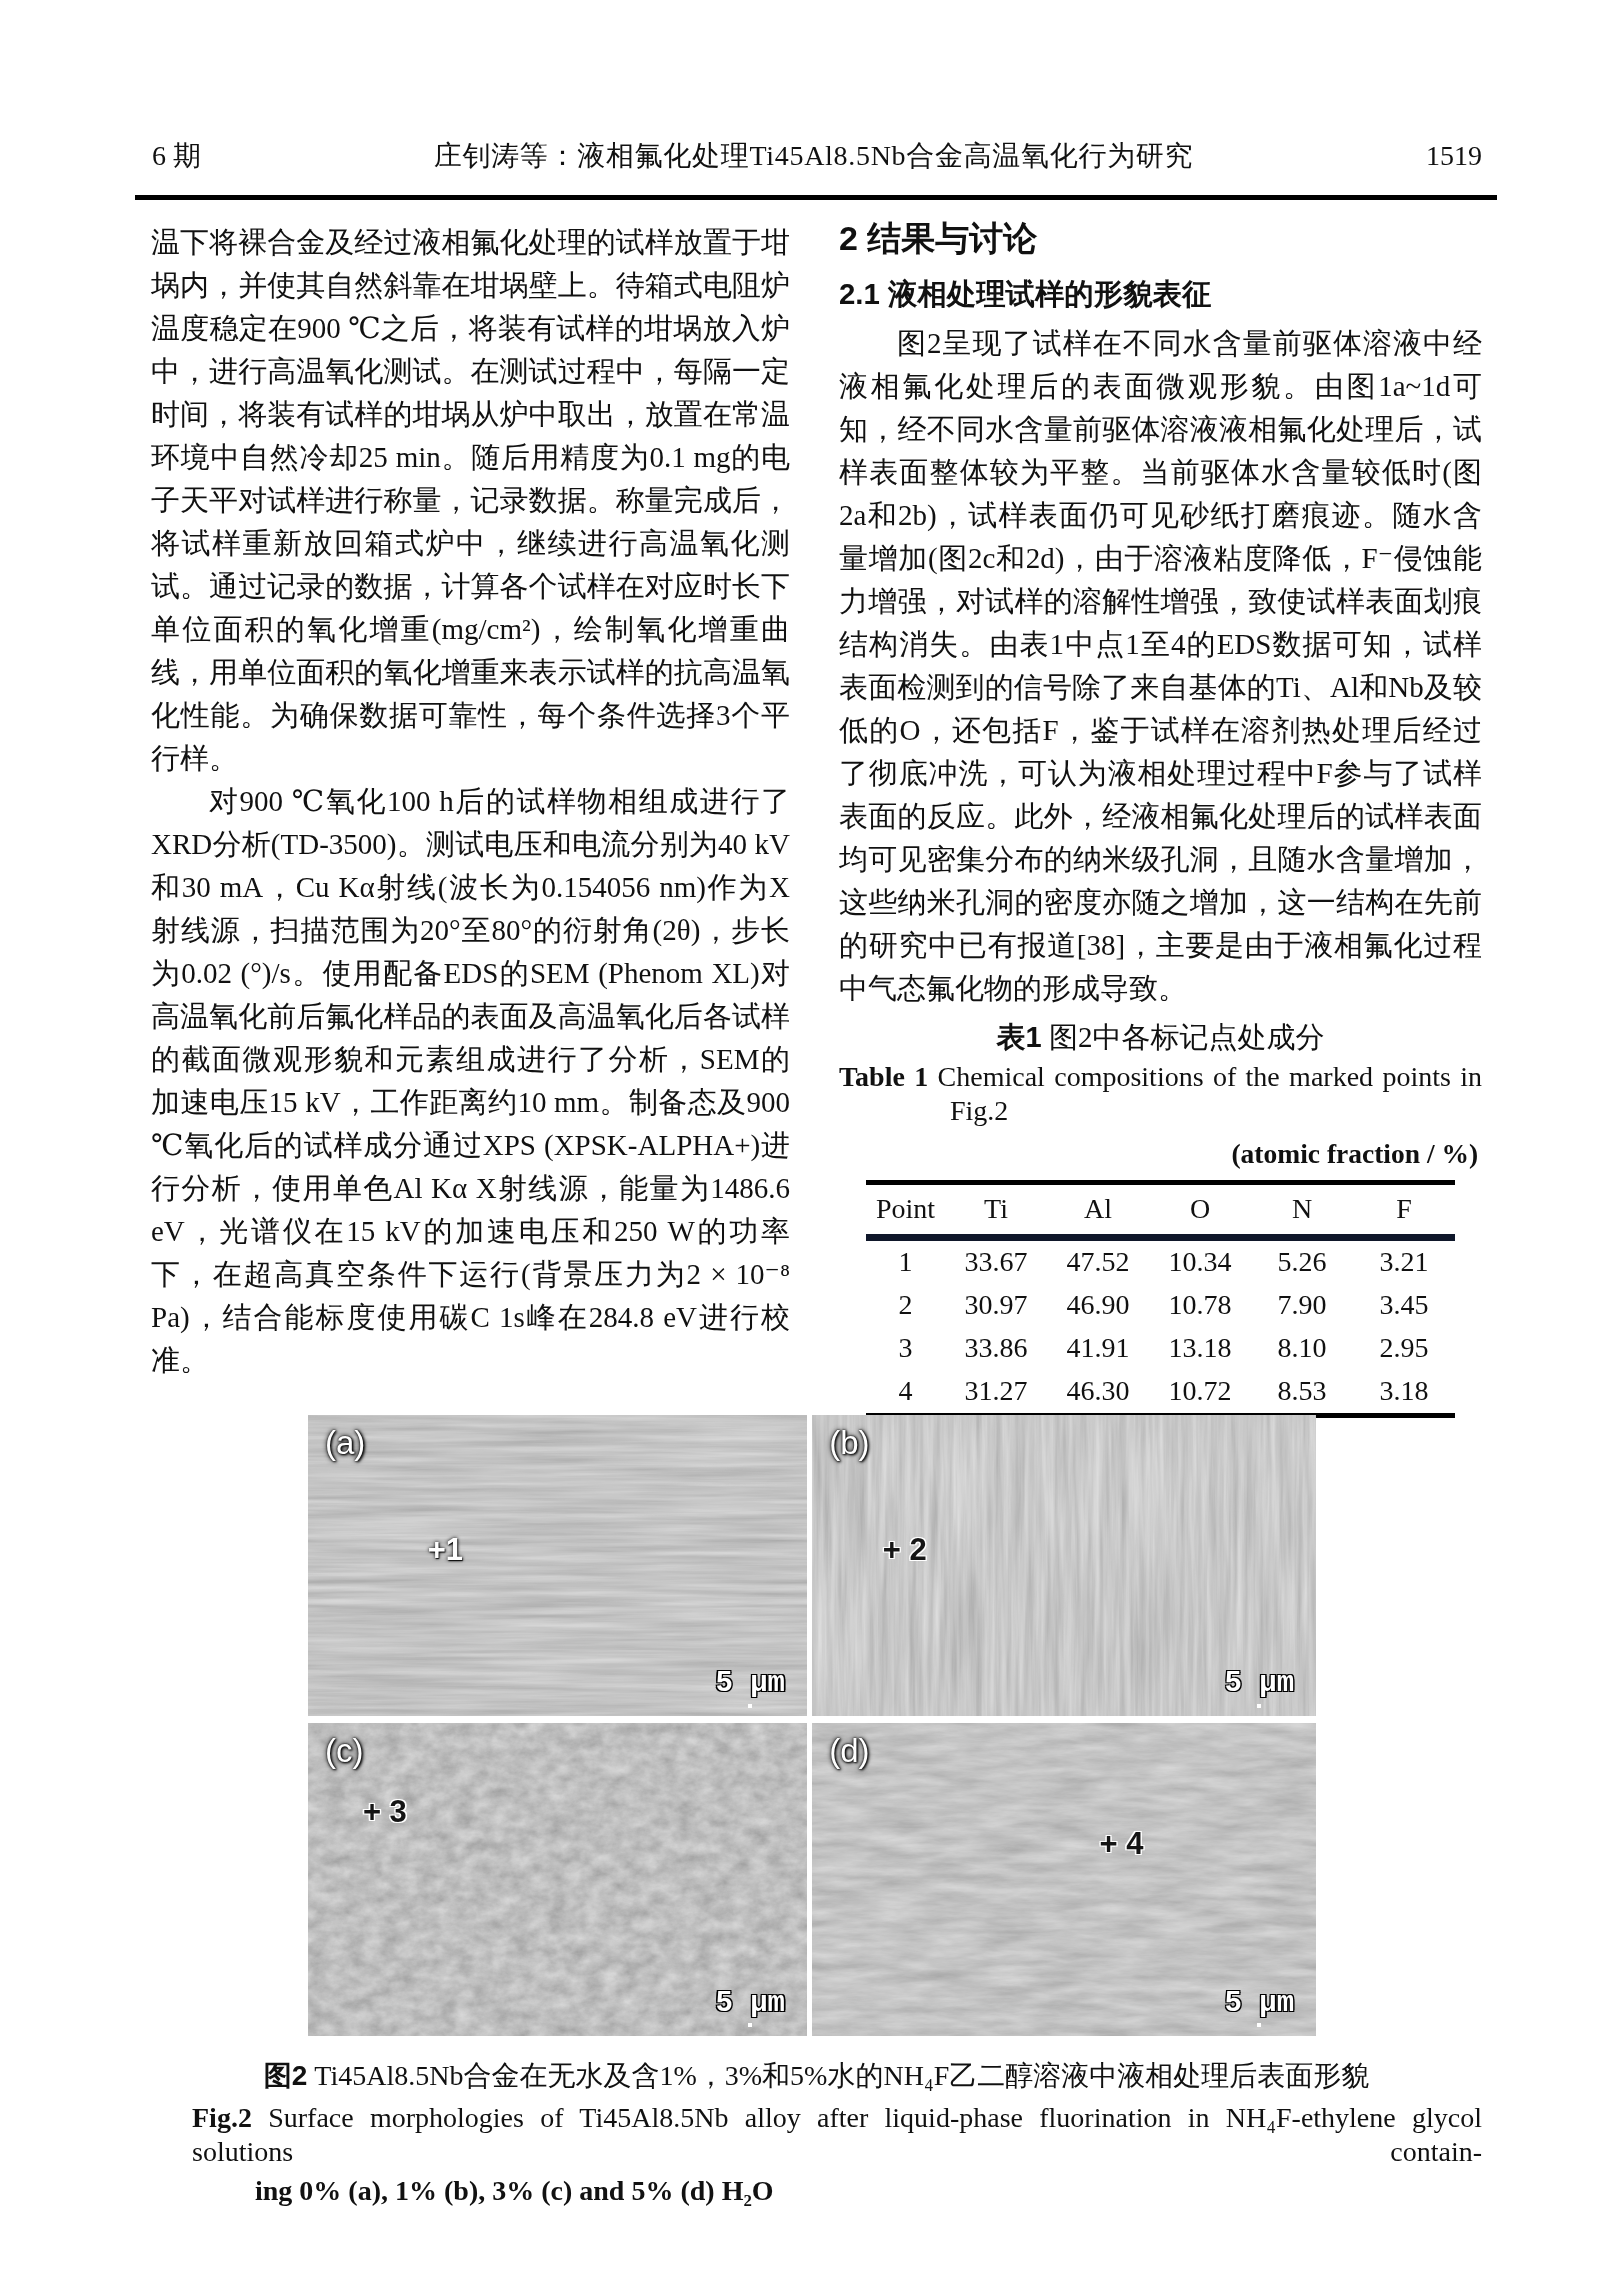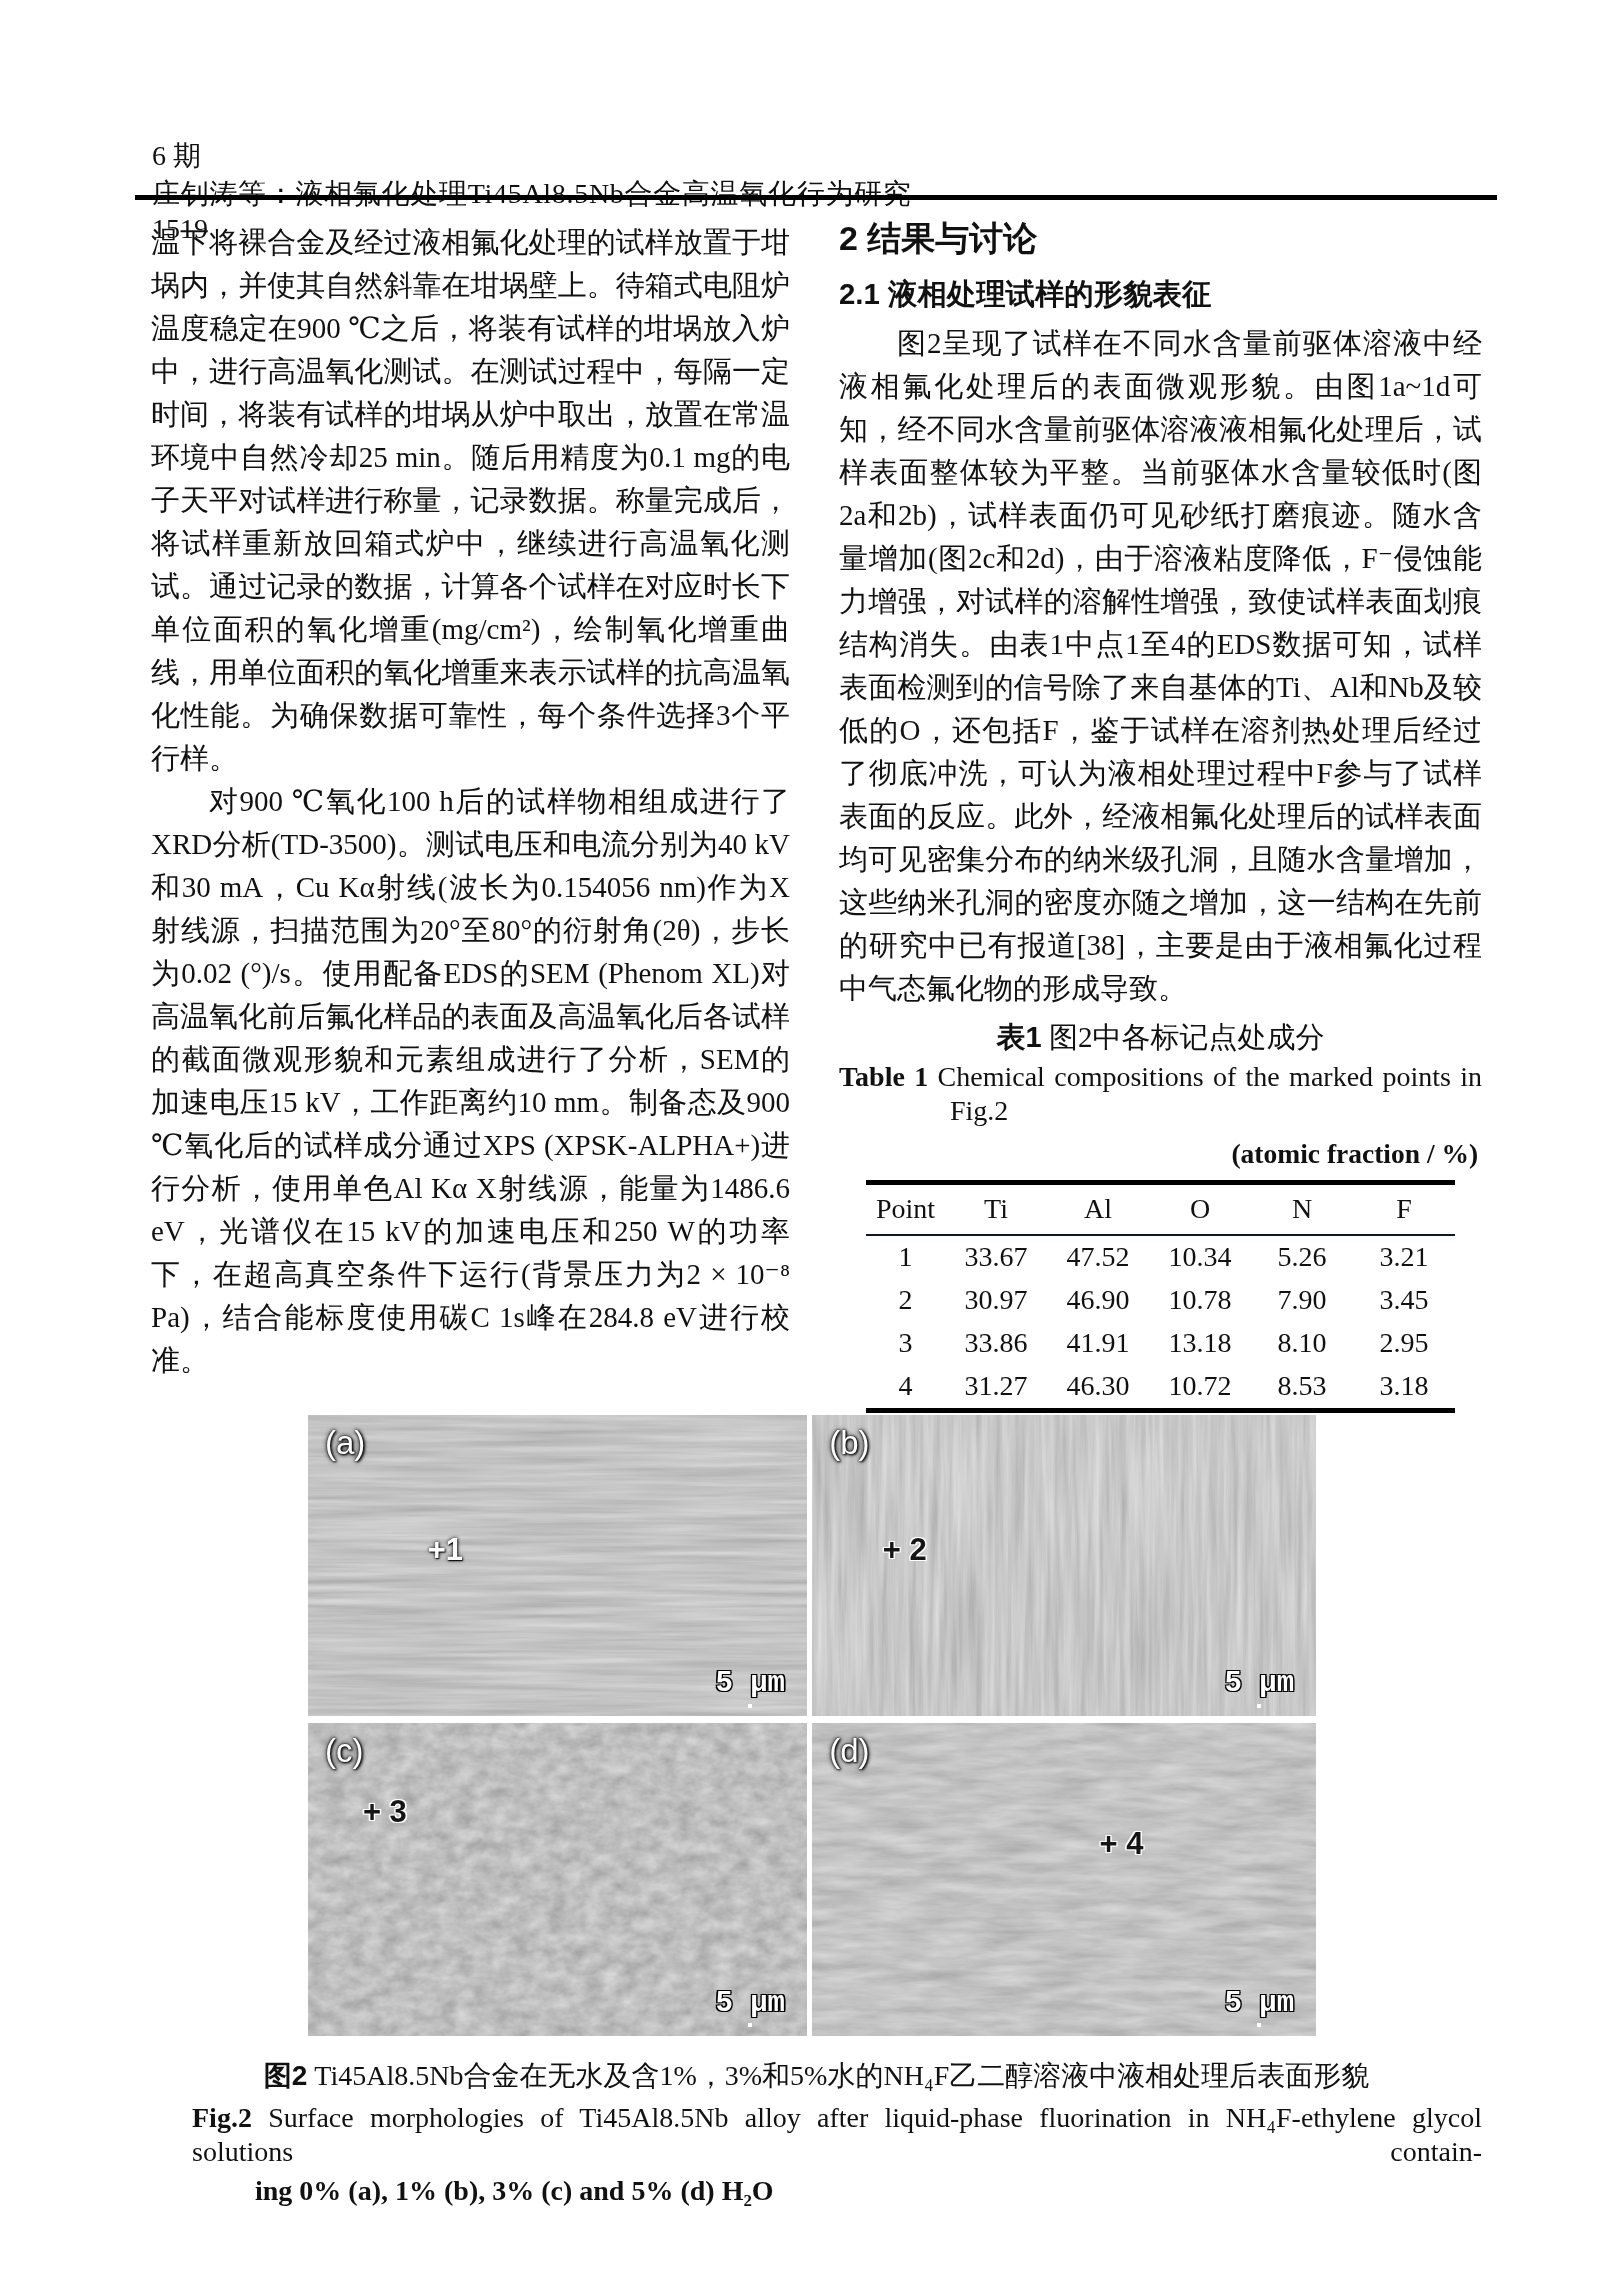--- a/index.html
+++ b/index.html
@@ -4,21 +4,21 @@
 <style>
   html,body { margin:0; padding:0; background:#ffffff; }
   .page {
     position:relative; width:1623px; height:2295px; background:#fff;
     font-family:"Liberation Serif","DejaVu Serif",serif; color:#111;
     overflow:hidden;
   }
   
   .page-header {
     position:absolute; left:152px; top:137px; width:1330px;
-    display:flex; align-items:baseline; font-size:28px;flex-direction:column;
+    display:flex; align-items:baseline; font-size:28px;
   }
   .page-header .running-title { flex:1; text-align:center; letter-spacing:0.7px; }
   .header-rule { position:absolute; left:135px; top:195px; width:1362px; height:4.6px; background:#000; }
 
   
   .col-left {
     position:absolute; left:151px; top:221px; width:639px;
     font-size:29px; line-height:43px; text-align:justify; text-justify:inter-character;
   }
   .col-left p { margin:0; }
@@ -39,21 +39,21 @@
   .tbl-title-en1 { font-size:28px; line-height:34px; text-align:justify; text-align-last:justify; }
   .tbl-title-en2 { font-size:28px; line-height:34px; margin-left:111px; text-align:left; text-align-last:left; }
   .unit-note { text-align:right; text-align-last:right; font-size:27.5px; line-height:33px; font-weight:bold; margin-top:9.2px; padding-right:3.9px; }
   table.data {
     margin-left:27px; margin-top:10.5px; width:589px; border-collapse:collapse;
     border-top:5.2px solid #000; border-bottom:5.2px solid #000;
   }
   table.data th, table.data td {
     font-weight:normal; font-size:28px; text-align:center; padding:6.5px 0; line-height:30px;
   }
-  table.data thead th { border-bottom:2px solid #0f172a; padding:9.2px 0; }
+  table.data thead th { border-bottom:7px solid #0f172a; padding:9.2px 0; }
   col.c-point { width:79px; } col.c-el { width:102px; }
 
   
   .figure-block { position:absolute; left:308px; top:1415px; }
   .panel-grid {
     display:grid; grid-template-columns:499px 504px; grid-template-rows:301px 313px;
     column-gap:5.2px; row-gap:6.5px;
   }
   .panel { position:relative; overflow:hidden; background:#8e8e8e; }
   .panel svg.tex { position:absolute; left:0; top:0; width:100%; height:100%; display:block; }

